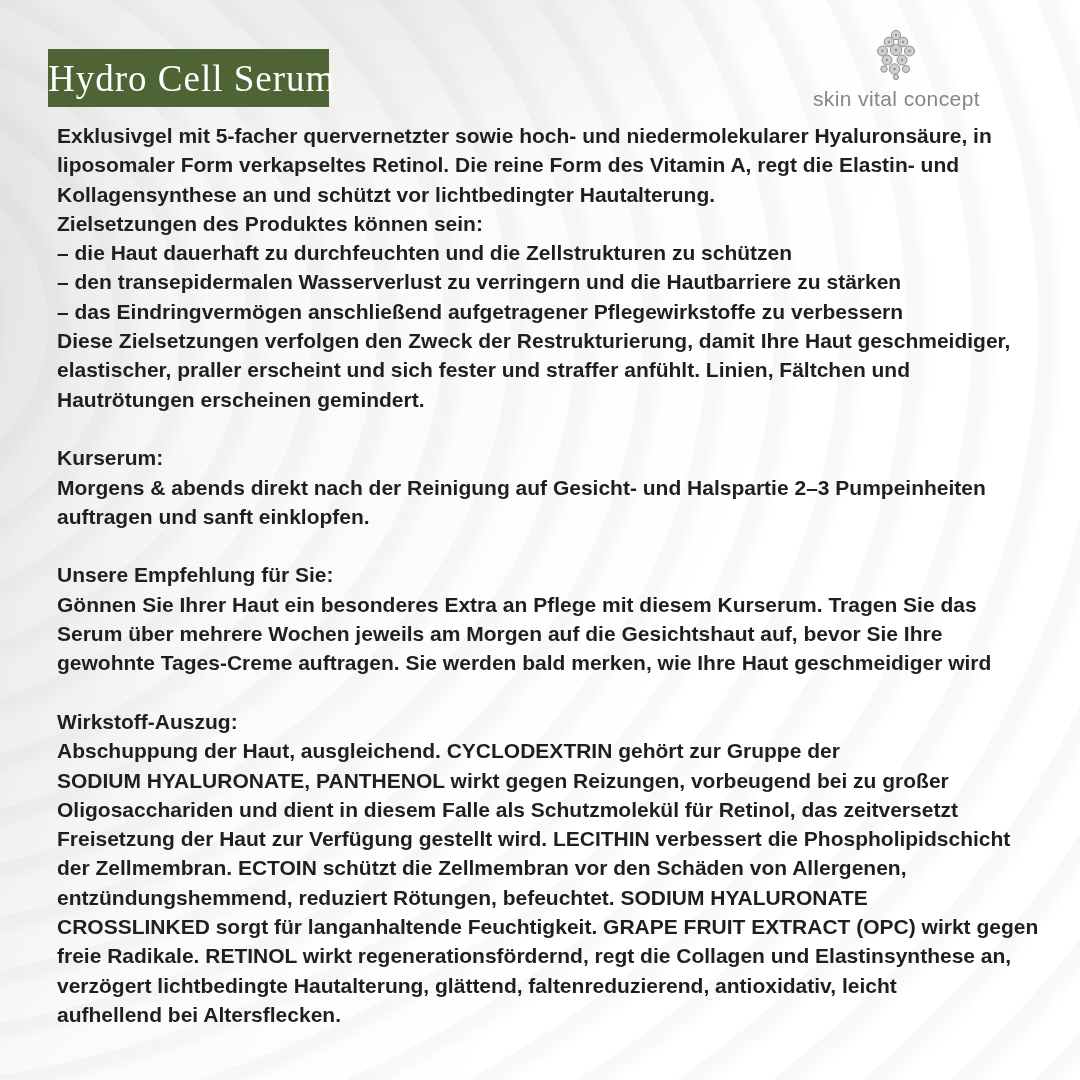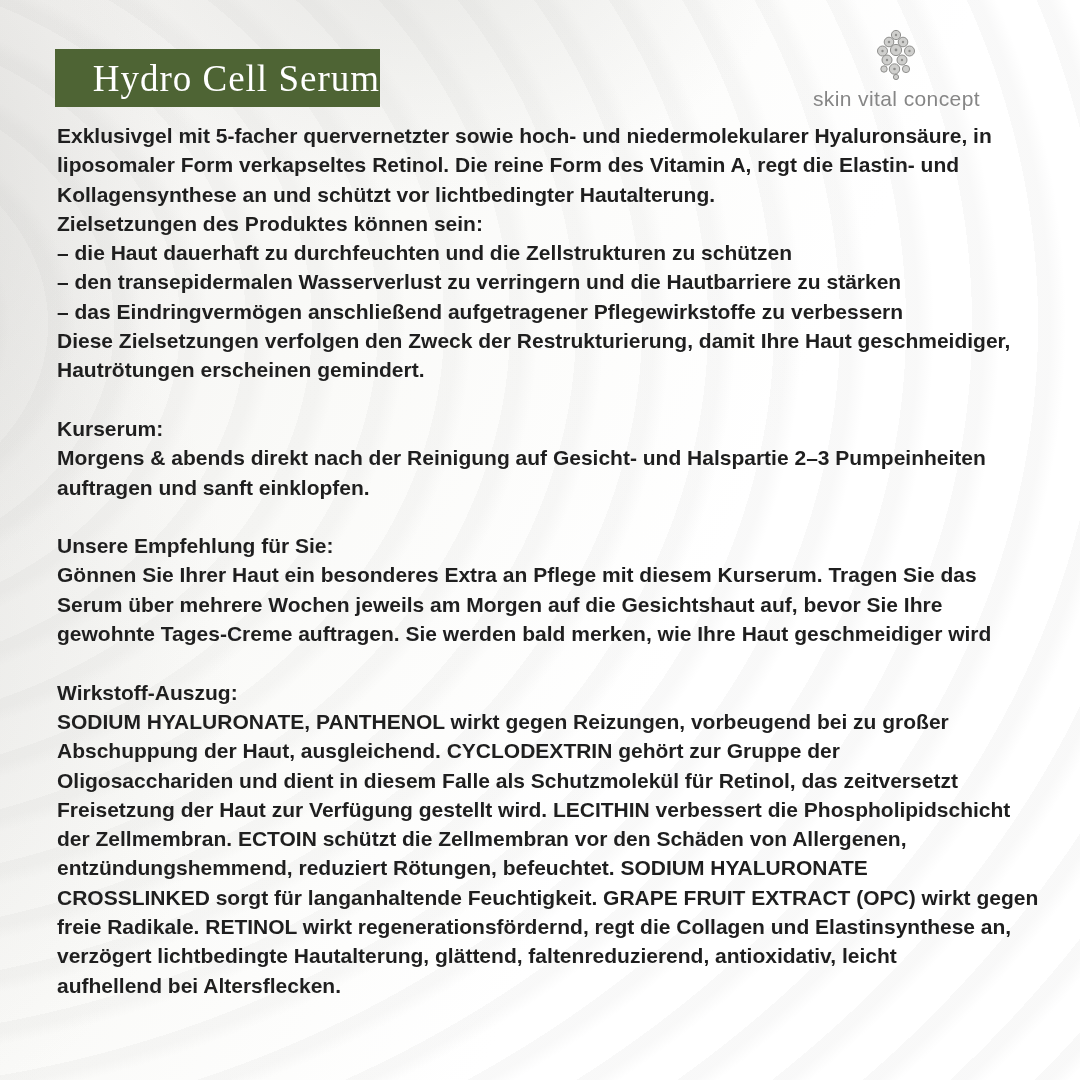--- a/index.html
+++ b/index.html
@@ -14,28 +14,28 @@
     background:
       radial-gradient(620px 420px at 38% -6%, rgba(186,186,183,0.28), rgba(186,186,183,0) 62%),
       radial-gradient(520px 700px at -10% 18%, rgba(176,176,173,0.34), rgba(176,176,173,0) 58%),
       radial-gradient(ellipse 700px 900px at -14% 60%, rgba(188,188,185,0.26), rgba(188,188,185,0) 55%),
       repeating-radial-gradient(ellipse 900px 700px at -20% 30%, rgba(130,130,128,0.05) 0px, rgba(130,130,128,0.05) 12px, rgba(255,255,255,0) 28px, rgba(255,255,255,0) 66px),
       linear-gradient(115deg, #f3f2f0 0%, #fafaf8 32%, #ffffff 62%, #ffffff 100%);
   }
 
   .banner {
     position: absolute;
-    left: 55px;
+    left: 48px;
     top: 49px;
-    width: 325px;
+    width: 281px;
     height: 58px;
     background: #4e6434;
     display: flex;
     align-items: center;
-    justify-content: flex-end;
+    justify-content: flex-start;
   }
   .banner h1 {
     font-family: "Liberation Serif", serif;
     font-weight: 400;
     font-size: 37px;
     letter-spacing: 1px;
     color: #ffffff;
     white-space: nowrap;
   }
 
@@ -111,37 +111,38 @@
   <main class="body-text">
       <div class="block">
         <div class="line">Exklusivgel mit 5-facher quervernetzter sowie hoch- und niedermolekularer Hyaluronsäure, in</div>
         <div class="line">liposomaler Form verkapseltes Retinol. Die reine Form des Vitamin A, regt die Elastin- und</div>
         <div class="line">Kollagensynthese an und schützt vor lichtbedingter Hautalterung.</div>
         <div class="line">Zielsetzungen des Produktes können sein:</div>
         <div class="line">– die Haut dauerhaft zu durchfeuchten und die Zellstrukturen zu schützen</div>
         <div class="line">– den transepidermalen Wasserverlust zu verringern und die Hautbarriere zu stärken</div>
         <div class="line">– das Eindringvermögen anschließend aufgetragener Pflegewirkstoffe zu verbessern</div>
         <div class="line">Diese Zielsetzungen verfolgen den Zweck der Restrukturierung, damit Ihre Haut geschmeidiger,</div>
+        <div class="line">elastischer, praller erscheint und sich fester und straffer anfühlt. Linien, Fältchen und</div>
         <div class="line">Hautrötungen erscheinen gemindert.</div>
       </div>
       <div class="block">
         <div class="line">Kurserum:</div>
         <div class="line">Morgens &amp; abends direkt nach der Reinigung auf Gesicht- und Halspartie 2–3 Pumpeinheiten</div>
         <div class="line">auftragen und sanft einklopfen.</div>
       </div>
       <div class="block">
         <div class="line">Unsere Empfehlung für Sie:</div>
         <div class="line">Gönnen Sie Ihrer Haut ein besonderes Extra an Pflege mit diesem Kurserum. Tragen Sie das</div>
         <div class="line">Serum über mehrere Wochen jeweils am Morgen auf die Gesichtshaut auf, bevor Sie Ihre</div>
         <div class="line">gewohnte Tages-Creme auftragen. Sie werden bald merken, wie Ihre Haut geschmeidiger wird</div>
       </div>
       <div class="block">
         <div class="line">Wirkstoff-Auszug:</div>
+        <div class="line">Abschuppung der Haut, ausgleichend. CYCLODEXTRIN gehört zur Gruppe der</div>
         <div class="line">SODIUM HYALURONATE, PANTHENOL wirkt gegen Reizungen, vorbeugend bei zu großer</div>
-        <div class="line">Abschuppung der Haut, ausgleichend. CYCLODEXTRIN gehört zur Gruppe der</div>
         <div class="line">Oligosacchariden und dient in diesem Falle als Schutzmolekül für Retinol, das zeitversetzt</div>
         <div class="line">Freisetzung der Haut zur Verfügung gestellt wird. LECITHIN verbessert die Phospholipidschicht</div>
         <div class="line">der Zellmembran. ECTOIN schützt die Zellmembran vor den Schäden von Allergenen,</div>
         <div class="line">entzündungshemmend, reduziert Rötungen, befeuchtet. SODIUM HYALURONATE</div>
         <div class="line">CROSSLINKED sorgt für langanhaltende Feuchtigkeit. GRAPE FRUIT EXTRACT (OPC) wirkt gegen</div>
         <div class="line">freie Radikale. RETINOL wirkt regenerationsfördernd, regt die Collagen und Elastinsynthese an,</div>
         <div class="line">verzögert lichtbedingte Hautalterung, glättend, faltenreduzierend, antioxidativ, leicht</div>
         <div class="line">aufhellend bei Altersflecken.</div>
       </div>
     </main>

